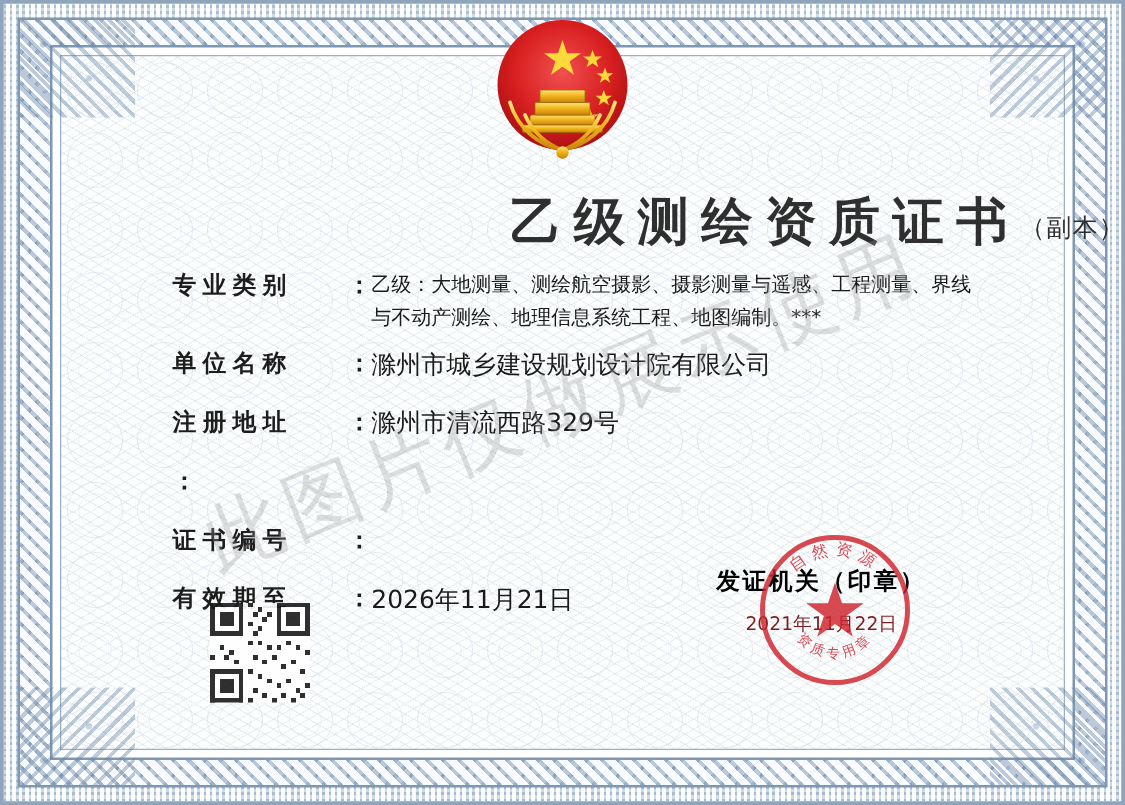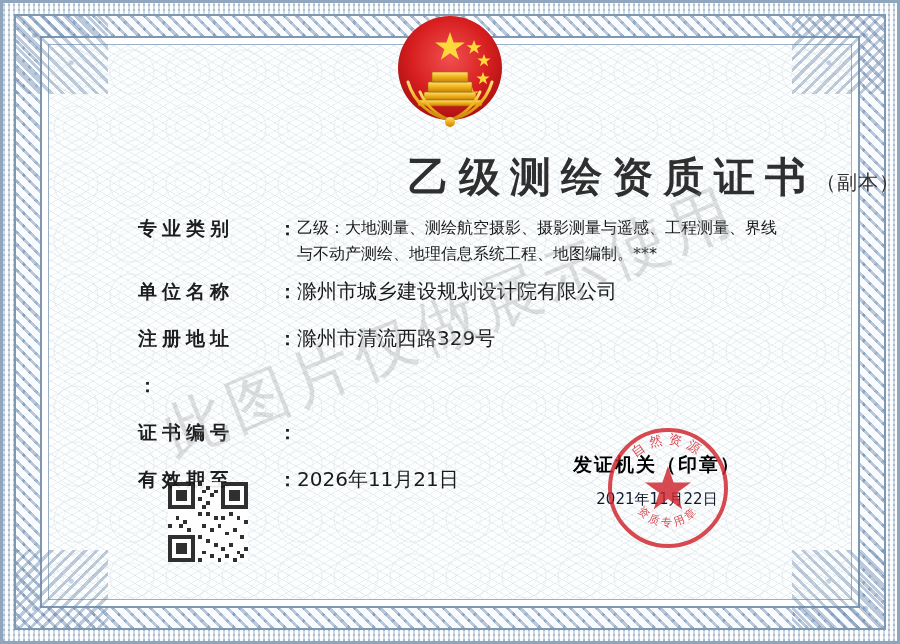--- a/index.html
+++ b/index.html
@@ -201,21 +201,21 @@
     font-family: "DejaVu Serif", serif;
     font-size: 19px;
     font-weight: bold;
     color: #000000;
     letter-spacing: 2px;
   }
   .issuer-date {
     margin-top: 12px;
     font-family: "DejaVu Sans", sans-serif;
     font-size: 15px;
-    color: #0f172a;
+    color: #7f1d1d;
   }
 
   
   .seal {
     position: absolute;
     left: 604px;
     top: 424px;
     width: 128px;
     height: 128px;
     opacity: 0.82;

